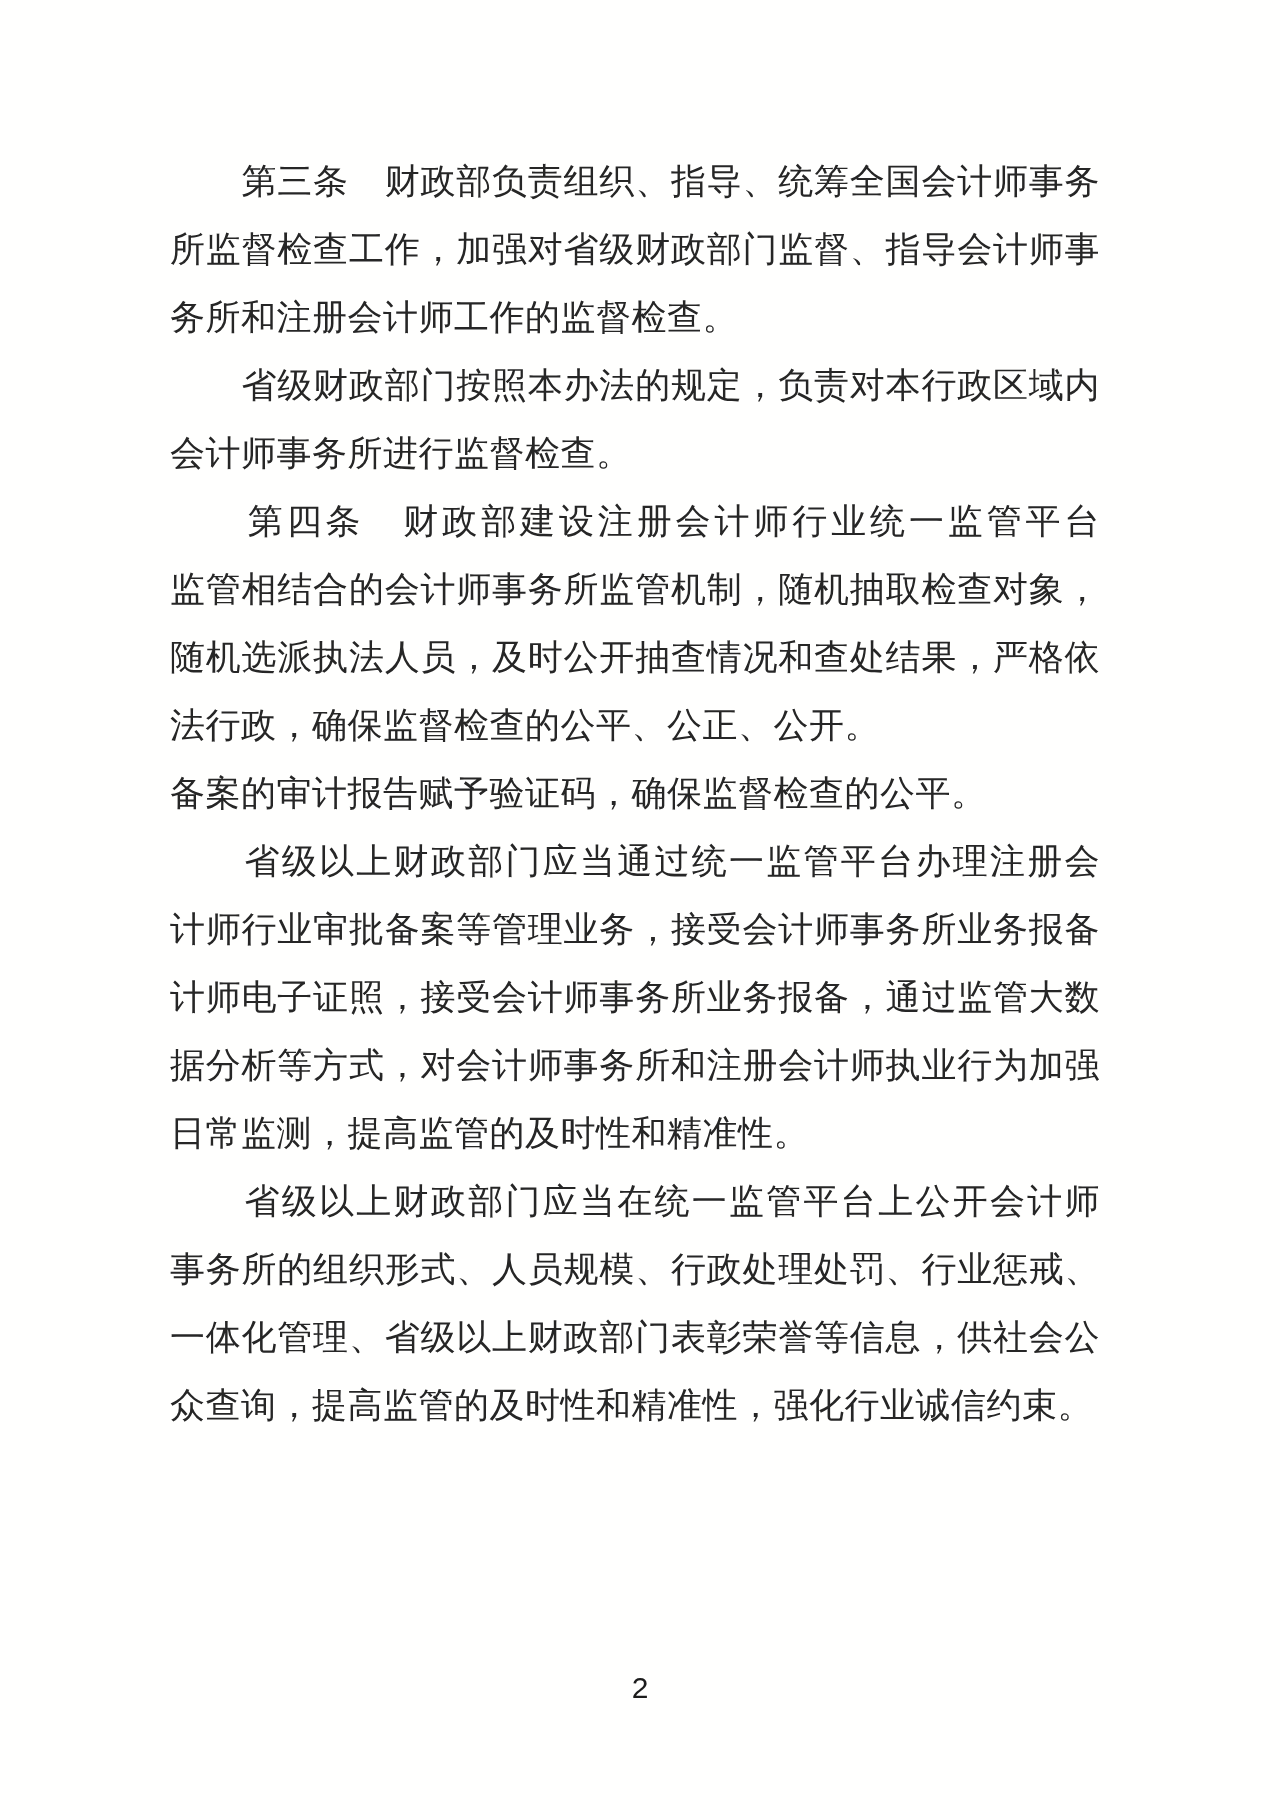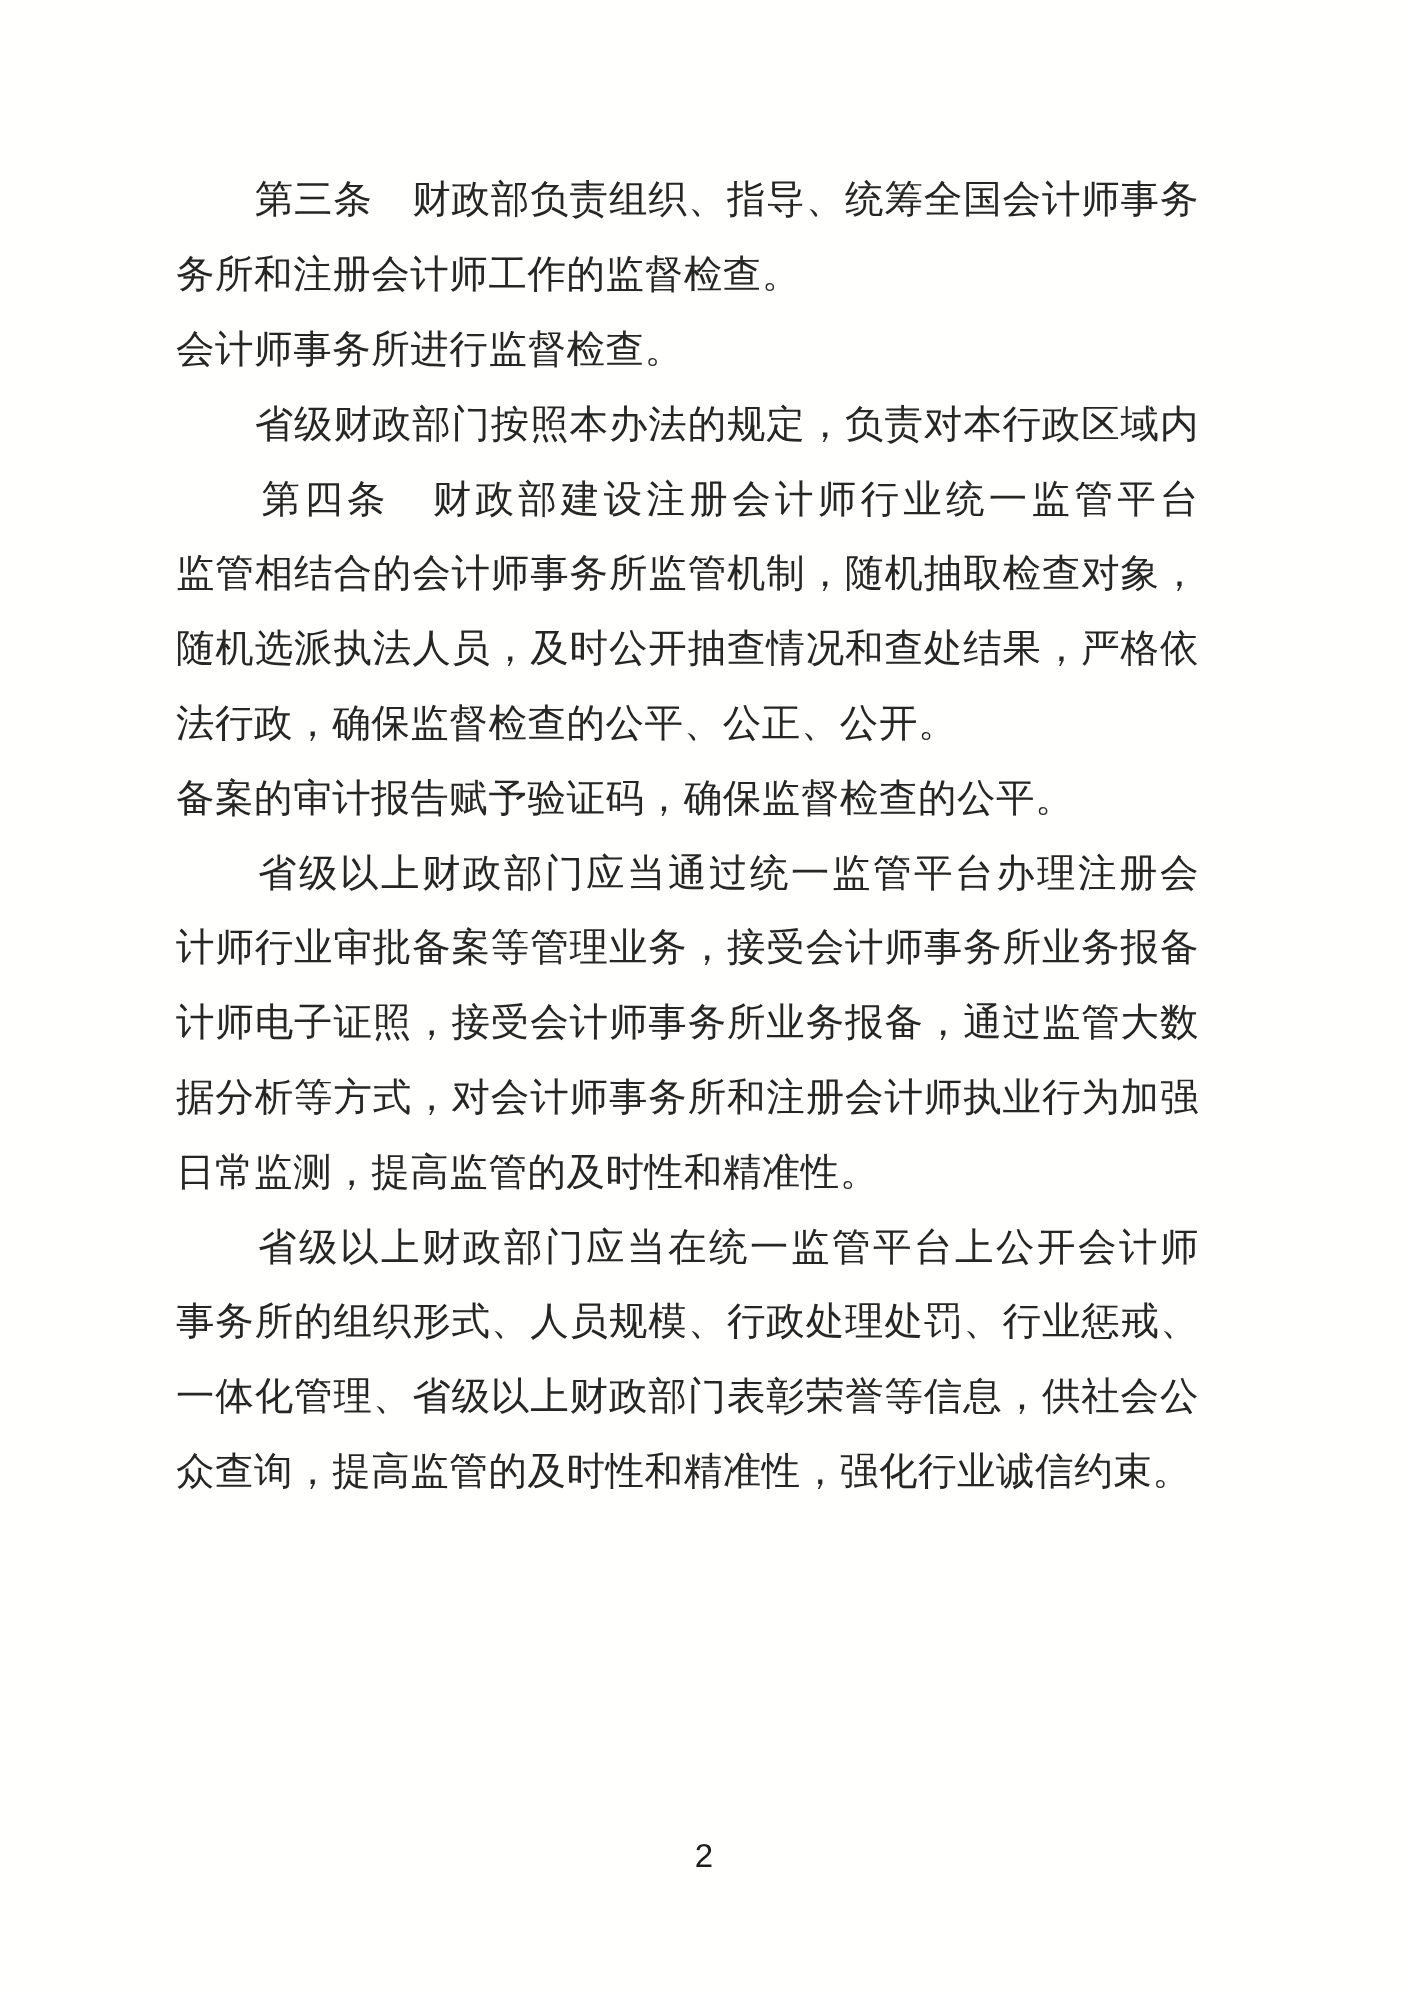--- a/index.html
+++ b/index.html
@@ -10,21 +10,21 @@
   .page {
     position: relative;
     width: 1280px;
     height: 1810px;
     background: #fffffe;
     overflow: hidden;
     font-family: "Liberation Serif", "DejaVu Serif", serif;
   }
   .textblock {
     position: absolute;
-    left: 160px;
+    left: 170px;
     top: 148px;
     width: 930px;
   }
   .line {
     font-size: 35px;
     line-height: 68px;
     height: 68px;
     color: #262626;
     text-align: justify;
     text-align-last: justify;
@@ -46,23 +46,24 @@
     color: #1c1c1c;
     font-family: "Liberation Sans", "DejaVu Sans", sans-serif;
   }
 </style>
 </head>
 <body>
 
 <div class="page">
   <div class="textblock">
     <div class="line">　　第三条　财政部负责组织、指导、统筹全国会计师事务</div>
+    <div class="line">所监督检查工作，加强对省级财政部门监督、指导会计师事</div>
     <div class="line short">务所和注册会计师工作的监督检查。</div>
+    <div class="line">　　省级财政部门按照本办法的规定，负责对本行政区域内</div>
     <div class="line short">会计师事务所进行监督检查。</div>
-    <div class="line">　　省级财政部门按照本办法的规定，负责对本行政区域内</div>
     <div class="line">　　第四条　财政部建设注册会计师行业统一监管平台</div>
     <div class="line">监管相结合的会计师事务所监管机制，随机抽取检查对象，</div>
     <div class="line">随机选派执法人员，及时公开抽查情况和查处结果，严格依</div>
     <div class="line short">法行政，确保监督检查的公平、公正、公开。</div>
     <div class="line short">备案的审计报告赋予验证码，确保监督检查的公平。</div>
     <div class="line">　　省级以上财政部门应当通过统一监管平台办理注册会</div>
     <div class="line">计师行业审批备案等管理业务，接受会计师事务所业务报备</div>
     <div class="line">计师电子证照，接受会计师事务所业务报备，通过监管大数</div>
     <div class="line">据分析等方式，对会计师事务所和注册会计师执业行为加强</div>
     <div class="line short">日常监测，提高监管的及时性和精准性。</div>

